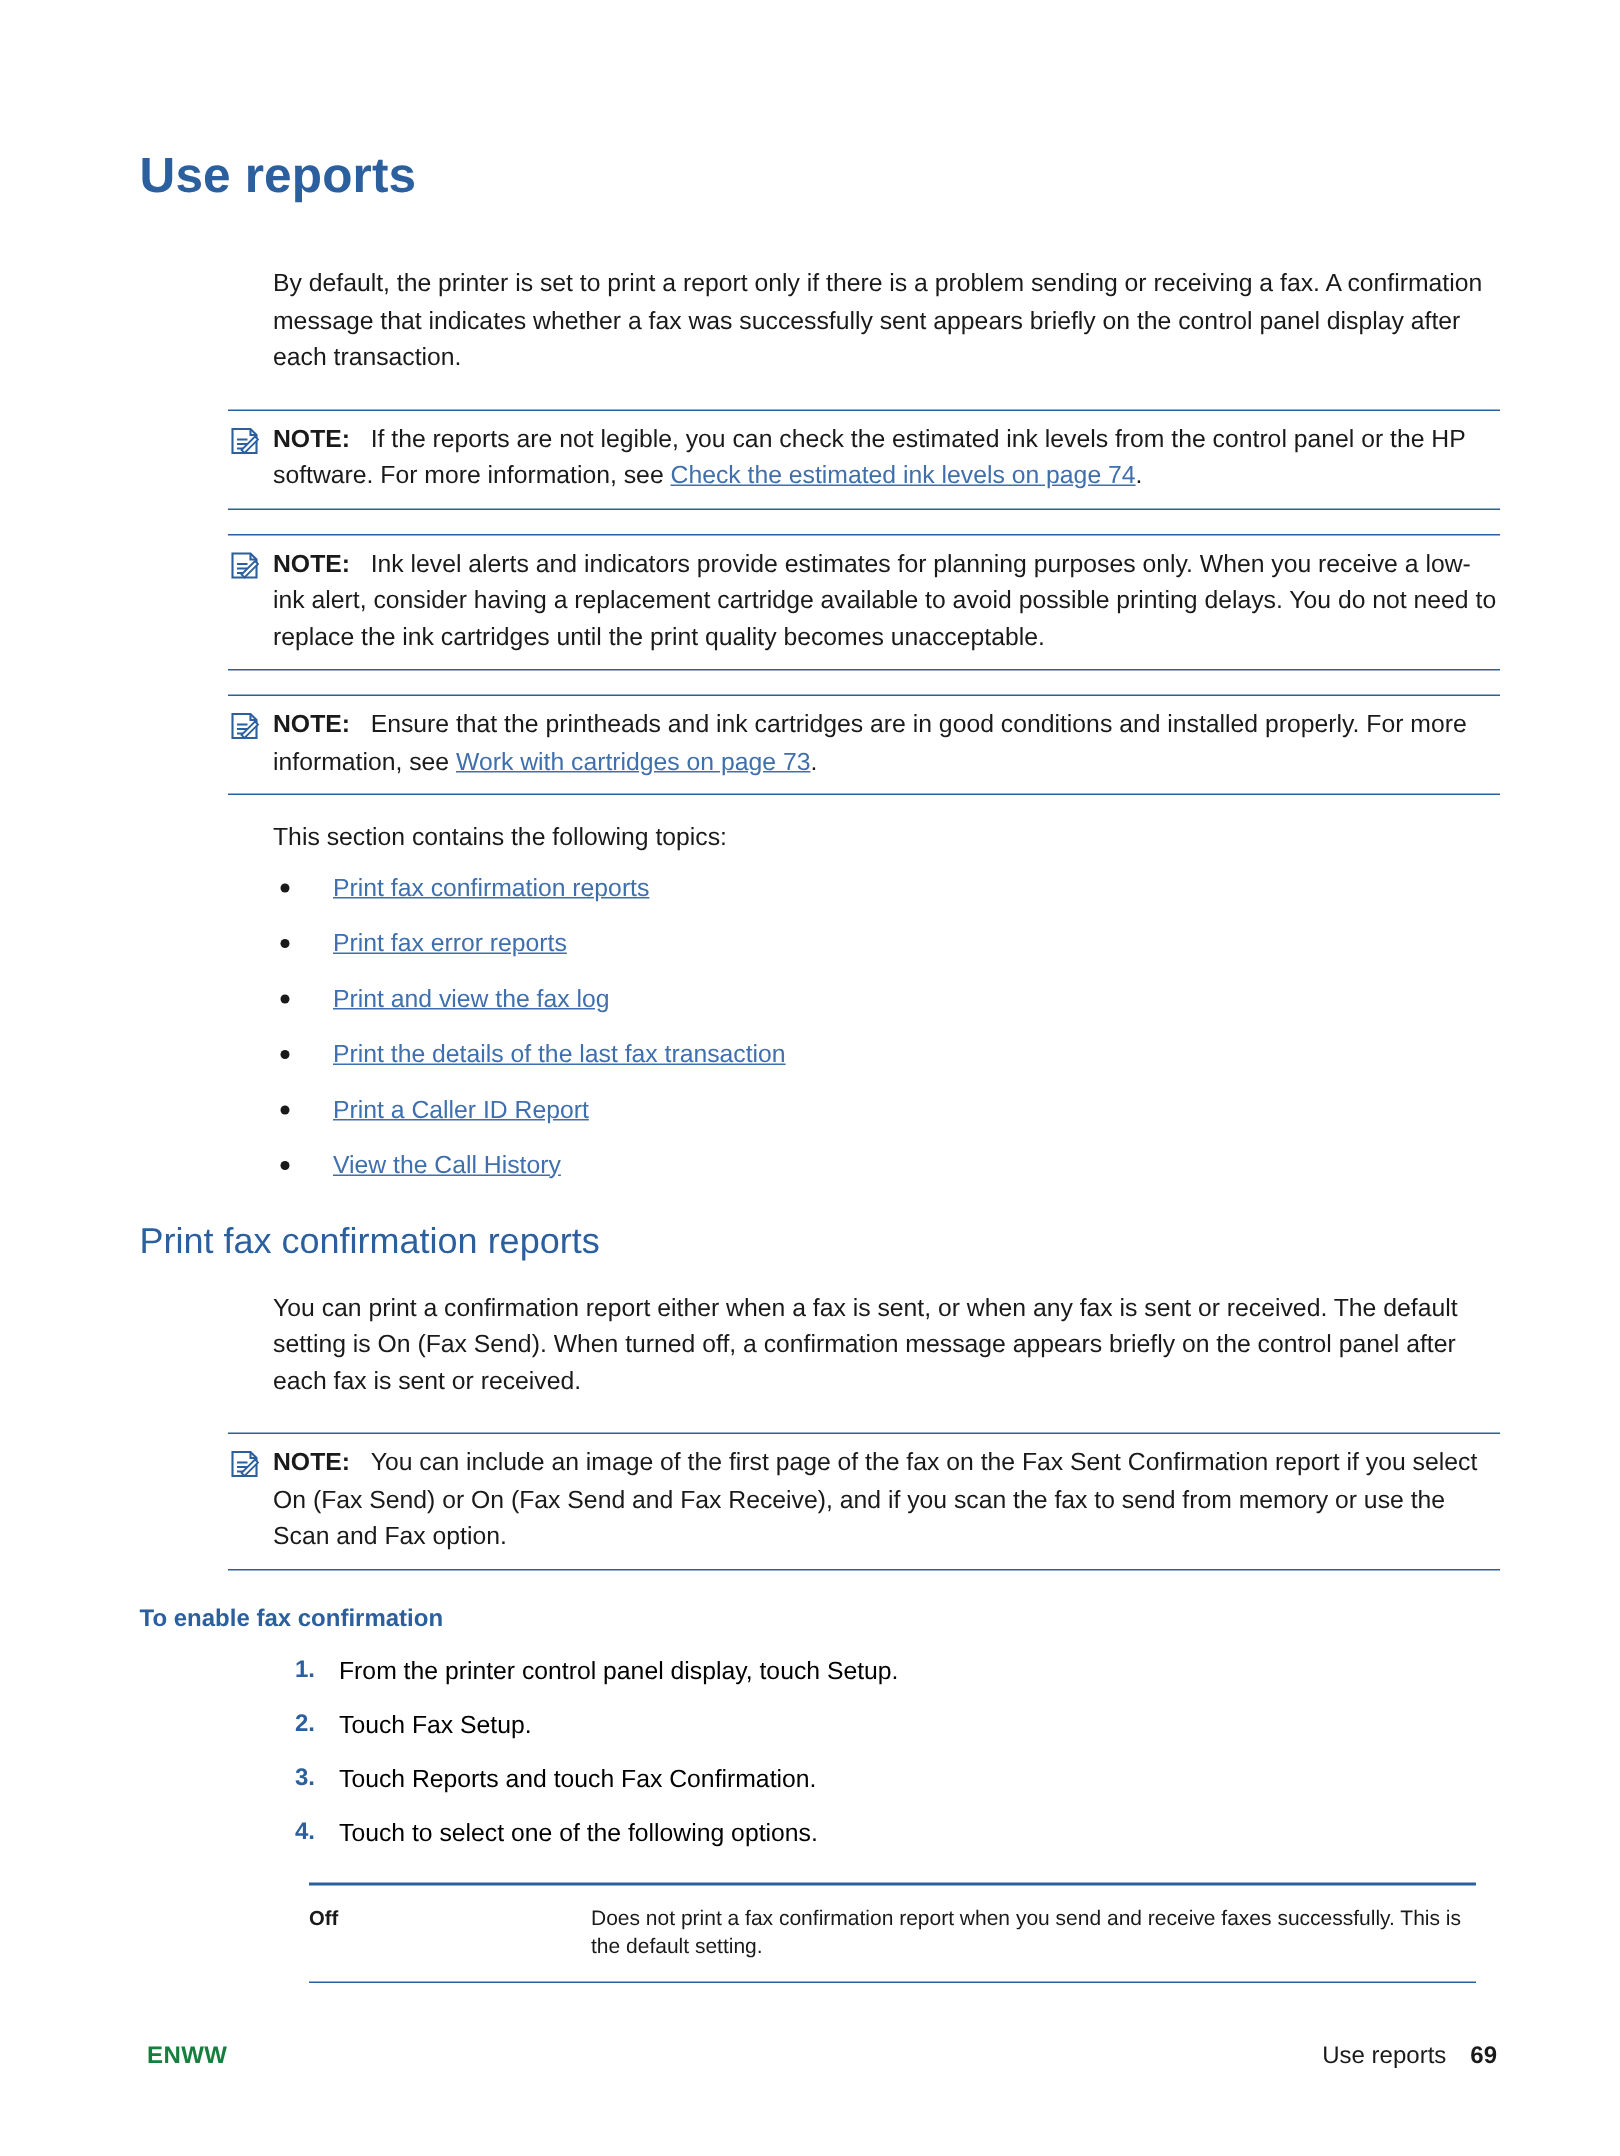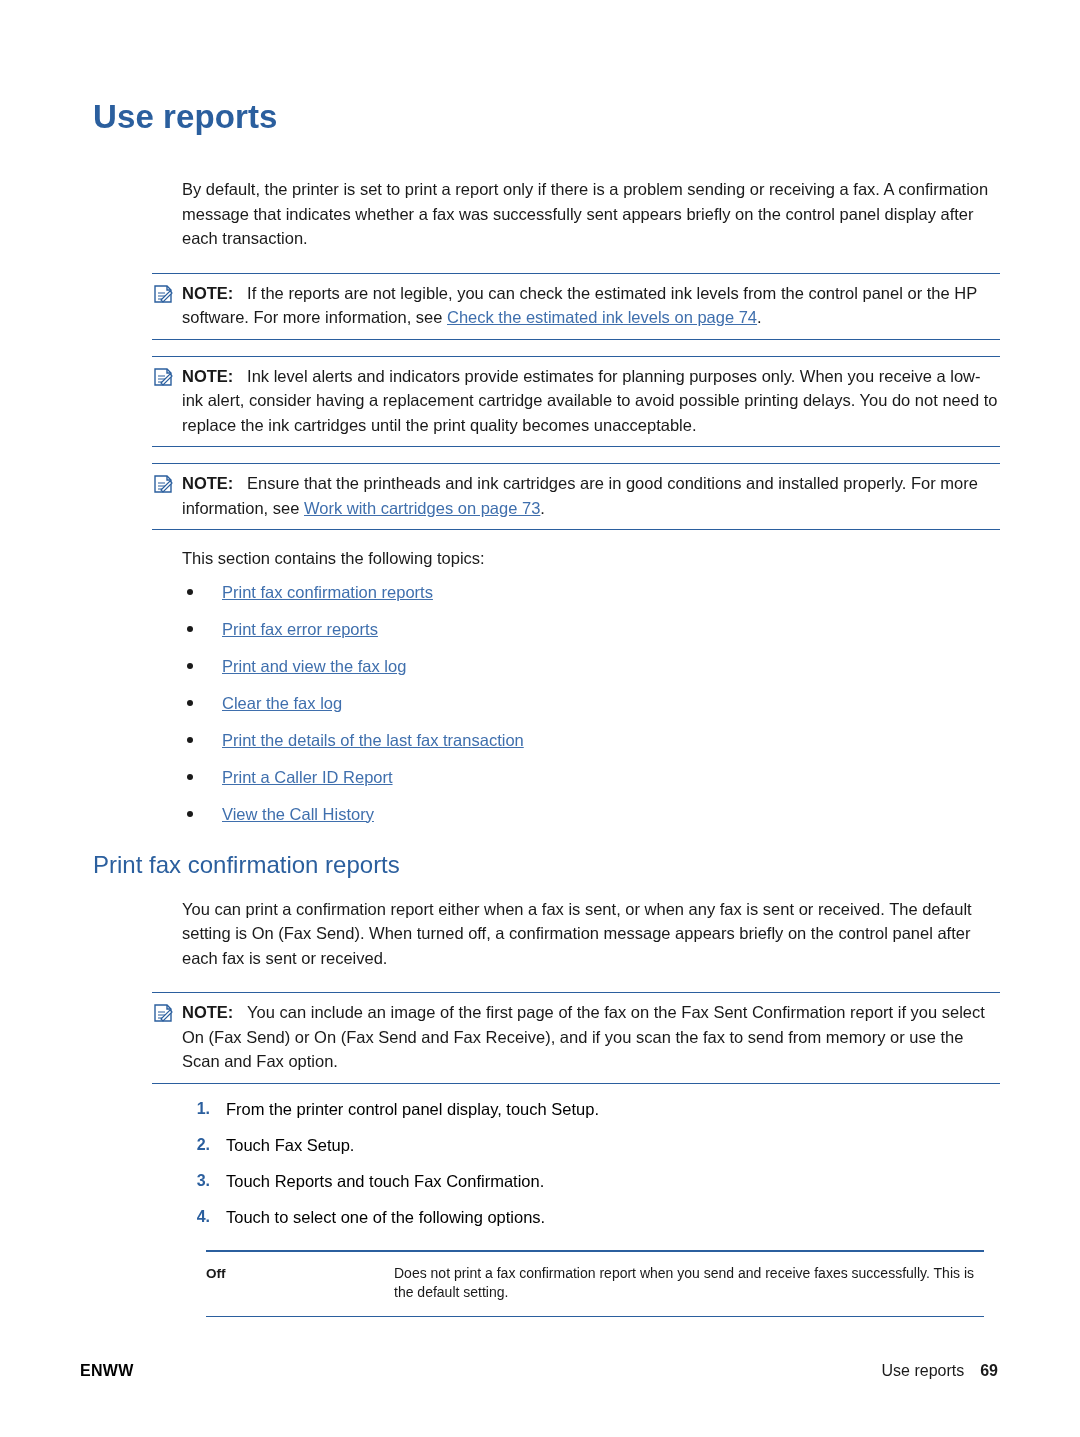--- a/index.html
+++ b/index.html
@@ -157,25 +157,25 @@
     line-height: 19px;
     color: #1a1a1a;
   }
   table.opts td.key {
     width: 180px;
     font-weight: bold;
     font-size: 13.5px;
   }
   .footer-left {
     position: absolute;
-    left: 80px;
+    left: 98px;
     bottom: 57px;
     font-size: 16px;
     font-weight: bold;
-    color: #000000;
+    color: #15803d;
     letter-spacing: 0.3px;
   }
   .footer-right {
     position: absolute;
     right: 82px;
     bottom: 57px;
     font-size: 16px;
     color: #1a1a1a;
   }
   .footer-right .pg {
@@ -232,21 +232,20 @@
       <div class="note-inner"><span class="note-label">NOTE:</span>&nbsp;&nbsp;&nbsp;<span>Ensure that the printheads and ink cartridges are in good conditions and installed properly. For more information, see </span><a class="link" href="#">Work with cartridges on page 73</a><span>.</span></div>
     </div>
 
     <div class="gap-16"></div>
     <p class="body">This section contains the following topics:</p>
 
     <ul class="bullets">
       <li><a href="#">Print fax confirmation reports</a></li>
       <li><a href="#">Print fax error reports</a></li>
       <li><a href="#">Print and view the fax log</a></li>
-      <li><a href="#">Clear the fax log</a></li>
       <li><a href="#">Print the details of the last fax transaction</a></li>
       <li><a href="#">Print a Caller ID Report</a></li>
       <li><a href="#">View the Call History</a></li>
     </ul>
 
     <div class="h2">Print fax confirmation reports</div>
 
     <div style="height:18px"></div>
 
     <p class="body"><span>You can print a confirmation report either when a fax is sent, or when any fax is sent or received. The default setting is </span><b>On (Fax Send)</b><span>. When turned off, a confirmation message appears briefly on the control panel after each fax is sent or received.</span></p>
@@ -258,20 +257,21 @@
         <svg width="20" height="20" viewBox="0 0 20 20">
           <path d="M2 2 L14 2 L18 6 L18 18 L2 18 Z" fill="#ffffff" stroke="#2b5f9e" stroke-width="1.4"></path>
           <path d="M14 2 L14 6 L18 6" fill="none" stroke="#2b5f9e" stroke-width="1.4"></path>
           <path d="M5 9 L12 9 M5 12 L12 12 M5 15 L10 15" stroke="#2b5f9e" stroke-width="1.2"></path>
           <path d="M8 16 L17 7 L19 9 L10 18 Z" fill="#ffffff" stroke="#2b5f9e" stroke-width="1.2"></path>
         </svg>
       </span>
       <div class="note-inner"><span class="note-label">NOTE:</span>&nbsp;&nbsp;&nbsp;<span>You can include an image of the first page of the fax on the Fax Sent Confirmation report if you select </span><b>On (Fax Send)</b><span> or </span><b>On (Fax Send and Fax Receive)</b><span>, and if you scan the fax to send from memory or use the </span><b>Scan and Fax</b><span> option.</span></div>
     </div>
 
+    <div class="h3">To enable fax confirmation</div>
 
     <ol class="steps">
       <li><span class="num">1.</span><span>From the printer control panel display, touch </span><b>Setup</b><span>.</span></li>
       <li><span class="num">2.</span><span>Touch </span><b>Fax Setup</b><span>.</span></li>
       <li><span class="num">3.</span><span>Touch </span><b>Reports</b><span> and touch </span><b>Fax Confirmation</b><span>.</span></li>
       <li><span class="num">4.</span><span>Touch to select one of the following options.</span></li>
     </ol>
 
     <table class="opts">
       <tbody>

